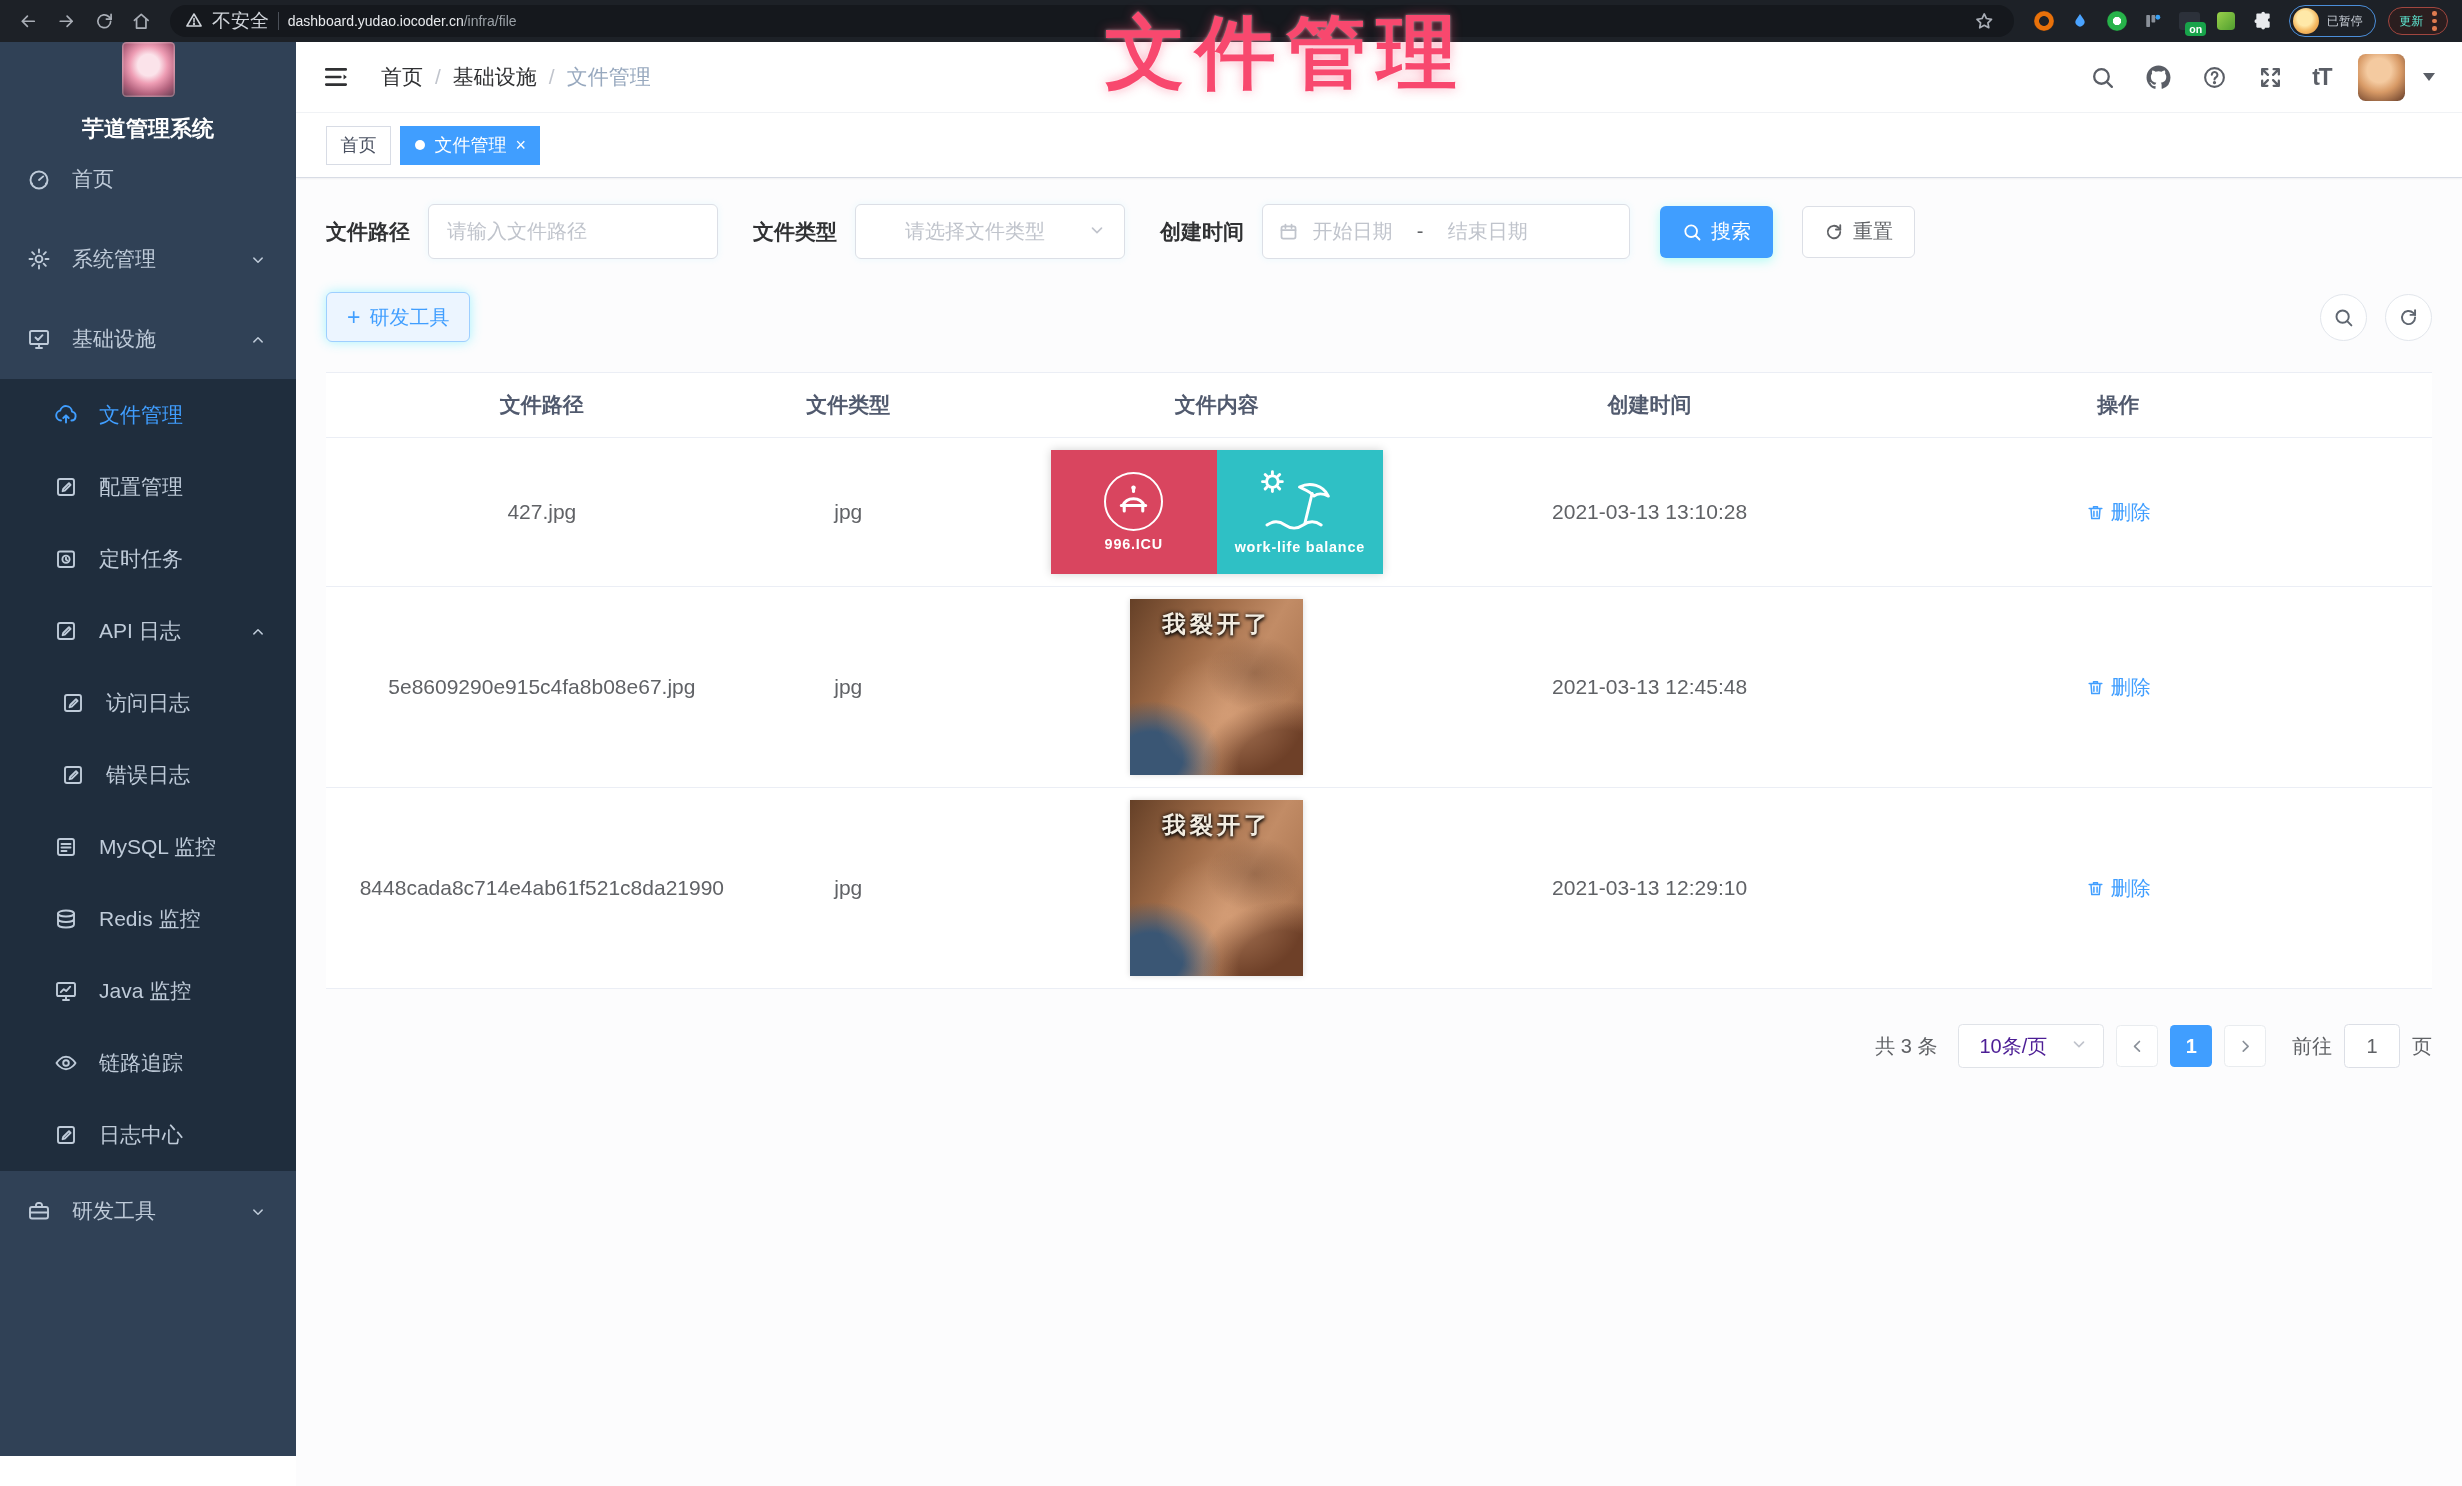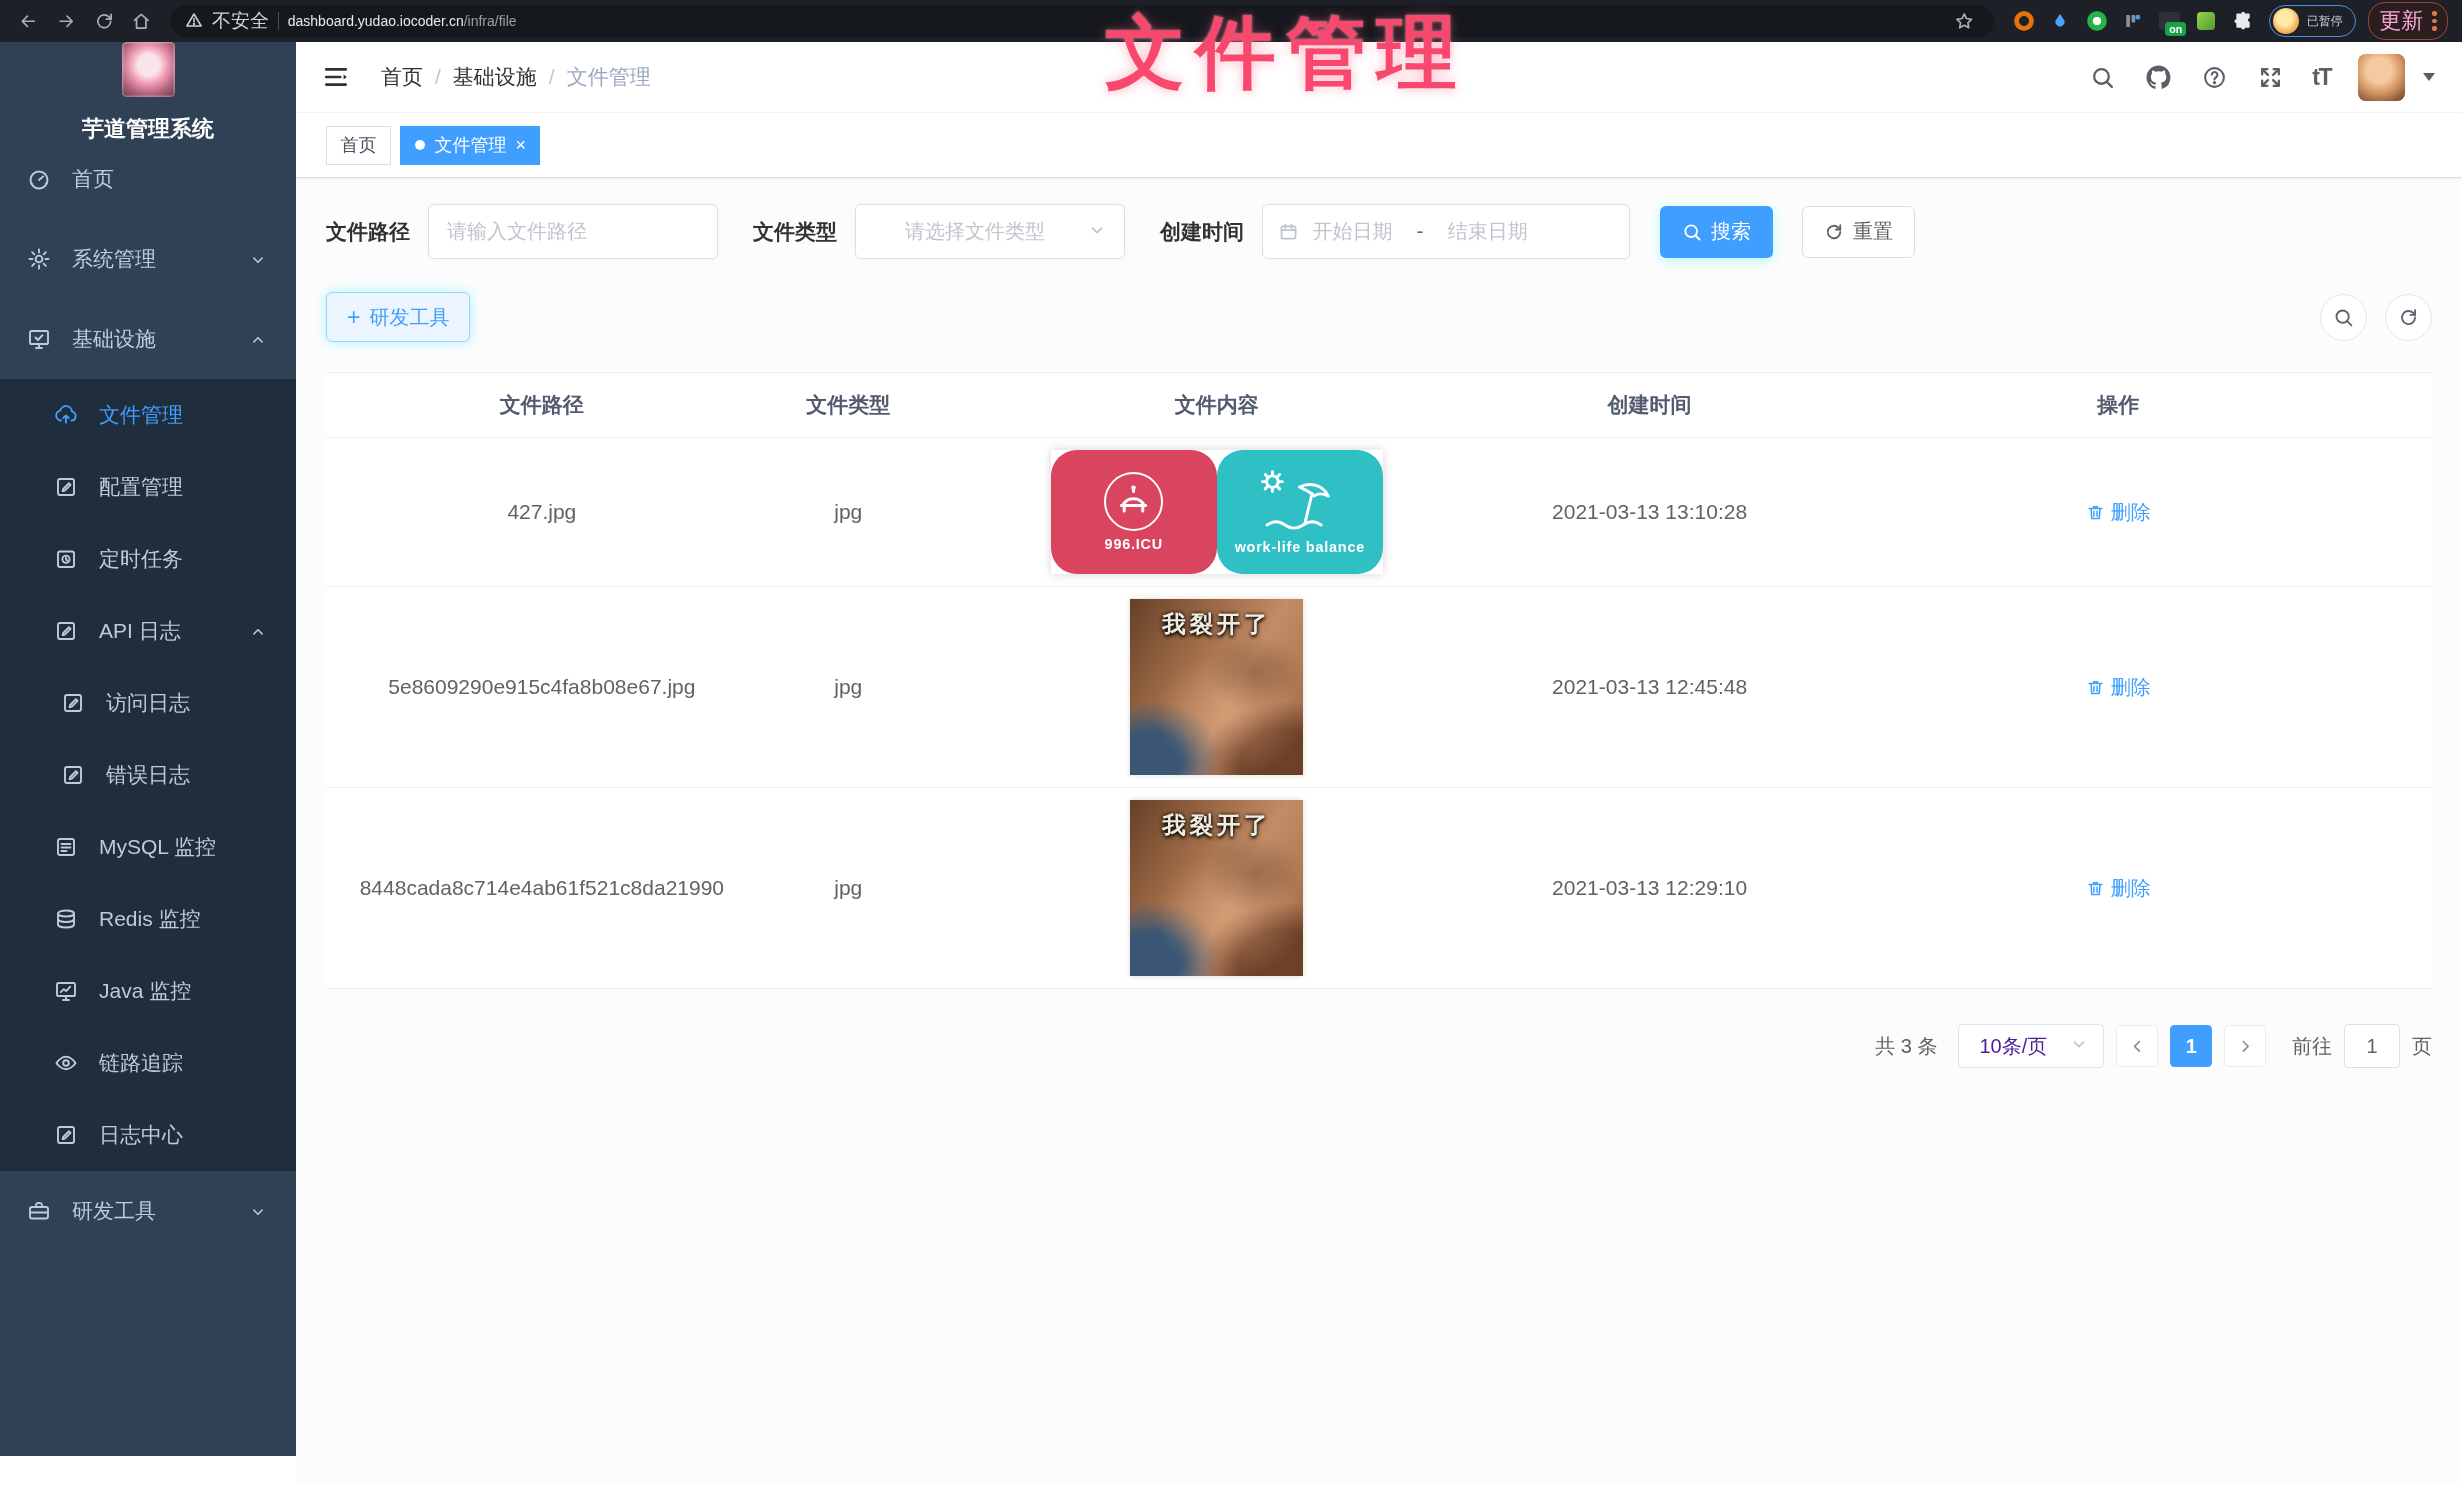--- a/index.html
+++ b/index.html
@@ -34,21 +34,21 @@
   .ext-leaf { width:18px; height:18px; border-radius:3.8px;
     background:linear-gradient(135deg,#9ad14b,#4f9e2f); }
   .puzzle-white svg { width:20px; height:20px; }
   .paused-pill { display:flex; align-items:center; gap:7.6px; border:1.5px solid #4b8ed9;
     border-radius:16.7px; padding:2.3px 12px 2.3px 3px; margin-left:6px; }
   .mini-avatar { width:26px; height:26px; border-radius:50%;
     background:radial-gradient(circle at 45% 40%, #ffe9a8 0 35%, #f4b860 60%, #d98a3a); }
   .paused-label { color:#c7cdd6; font-size:12px; white-space:nowrap; }
   .update-pill { display:flex; align-items:center; gap:9px; border:1.5px solid #a1463f;
     background:#2b1e1f; border-radius:16.7px; padding:3px 10.6px; margin-left:7.6px; }
-  .update-label { color:#f9a8d4; font-size:22px; white-space:nowrap; }
+  .update-label { color:#5eead4; font-size:12px; white-space:nowrap; }
   .vdots { display:flex; flex-direction:column; gap:3px; }
   .vdots i { width:4.5px; height:4.5px; border-radius:50%; background:#e07b4f; }
 
   
   .app { display:flex; height:1444px; background:#fff; }
 
   
   .sidebar { width:296px; flex:0 0 296px; background:#fff; }
   .sidebar-inner { height:1414px; background:#304156; overflow:hidden; }
   .logo-row { height:97px; display:flex; align-items:center; padding:0 16.7px; gap:16.7px;flex-direction:column; }
@@ -139,21 +139,21 @@
   .tbl-head { font-weight:bold; color:#515a6e; }
   .tbl-head .cell { padding:18px 0; }
   .cell { text-align:center; display:flex; align-items:center; justify-content:center; padding:12px 0; }
   .c1 { width:20.5%; } .c2 { width:8.6%; } .c3 { width:26.4%; } .c4 { width:14.7%; } .c5 { width:29.8%; }
   .del-link { display:inline-flex; align-items:center; gap:6px; color:#409eff; font-size:20px; cursor:pointer; }
   .del-link svg { width:19px; height:19px; }
 
   
   .banner { width:332px; height:124px; display:flex; box-shadow:0 0 9px rgba(0,0,0,.18); }
   .banner-half { flex:1; display:flex; flex-direction:column; align-items:center; justify-content:center;
-    color:#fff; gap:4.5px; position:relative; overflow:hidden;border-radius:26px; }
+    color:#fff; gap:4.5px; position:relative; overflow:hidden; }
   .banner-left  { background:#d9455f; }
   .banner-right { background:#2fc0c5; }
   .badge-circle { width:59px; height:59px; border:2.3px solid #fff; border-radius:50%;
     display:flex; align-items:center; justify-content:center; }
   .badge-circle svg { width:39px; height:39px; }
   .banner-text { font-size:14.4px; font-weight:bold; letter-spacing:0.8px; }
   .beach-doodle svg { width:91px; height:65px; }
   .banner-right .banner-text { margin-top:-4.5px; }
 
   

